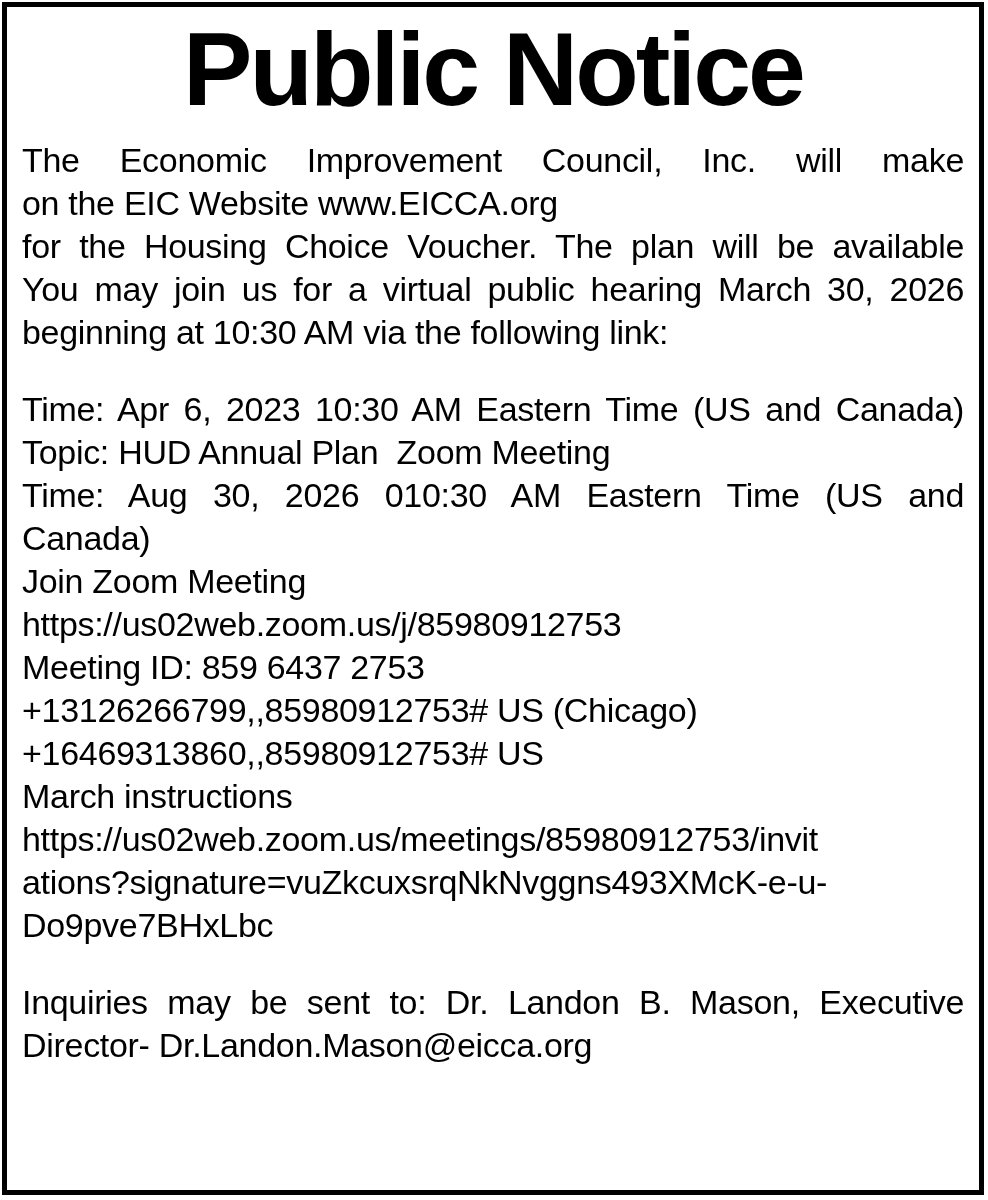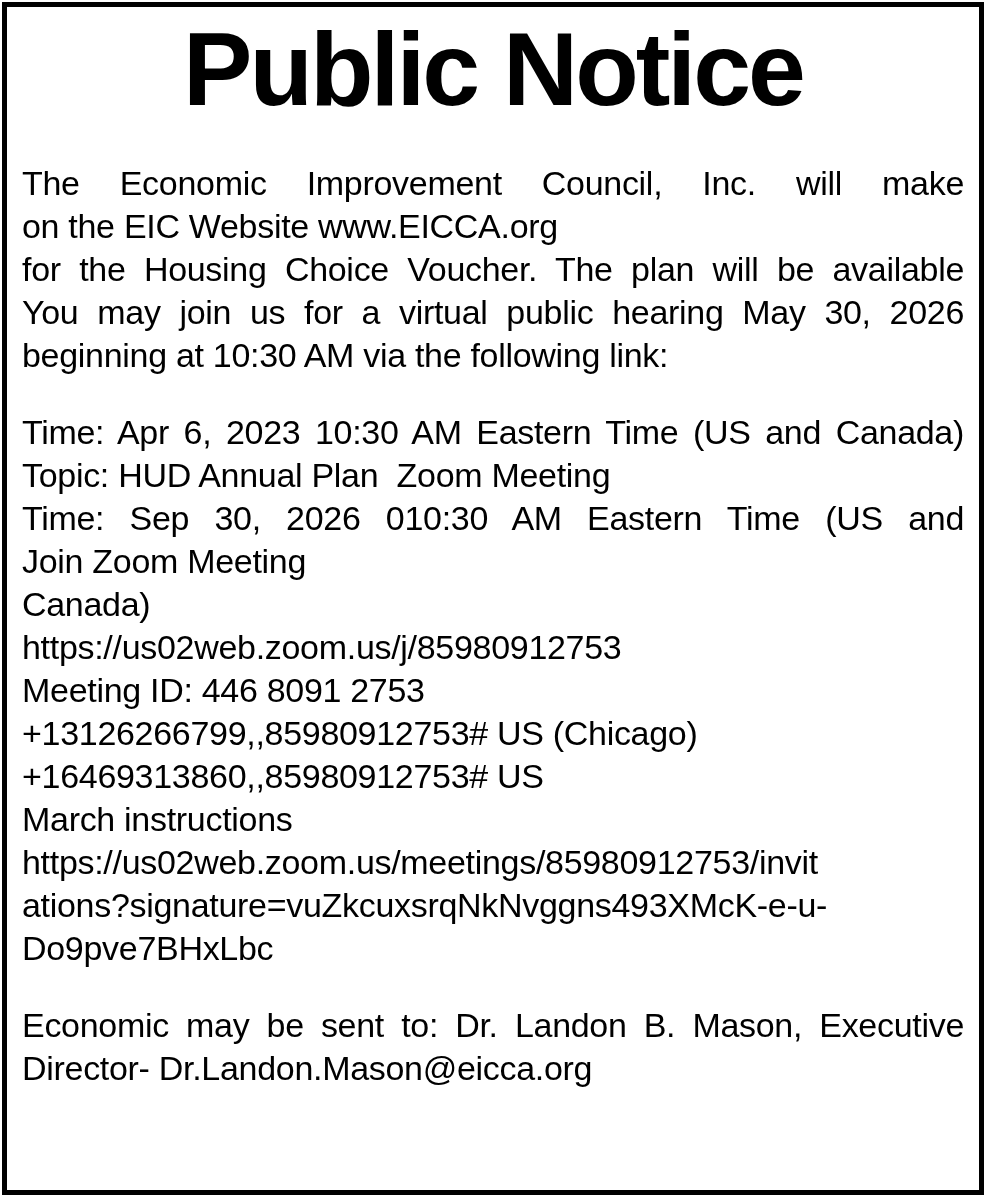--- a/index.html
+++ b/index.html
@@ -31,21 +31,21 @@
   .title {
     margin: 0;
     font-size: 104px;
     line-height: 1.0;
     font-weight: bold;
     letter-spacing: -3px;
     text-align: center;
     white-space: nowrap;
   }
   .bodytext {
-    margin-top: 41px;
+    margin-top: 18px;
     font-size: 34px;
     line-height: 43px;
     letter-spacing: -0.3px;
   }
   .line {
     white-space: pre-wrap;
     text-align: left;
     min-height: 43px;
   }
   .line.stretch {
@@ -60,34 +60,34 @@
 </head>
 <body>
 
 <div class="page">
   <div class="frame">
     <h1 class="title">Public Notice</h1>
     <div class="bodytext" id="lines">
         <div class="line stretch">The Economic Improvement Council, Inc. will make</div>
         <div class="line">on the EIC Website www.EICCA.org</div>
         <div class="line stretch">for the Housing Choice Voucher. The plan will be available</div>
-        <div class="line stretch">You may join us for a virtual public hearing May 30, 2026</div>
+        <div class="line stretch">You may join us for a virtual public hearing March 30, 2026</div>
         <div class="line">beginning at 10:30 AM via the following link:</div>
         <div class="spacer"></div>
         <div class="line stretch">Time: Apr 6, 2023 10:30 AM Eastern Time (US and Canada)</div>
         <div class="line">Topic: HUD Annual Plan  Zoom Meeting</div>
-        <div class="line stretch">Time: Sep 30, 2026 010:30 AM Eastern Time (US and</div>
+        <div class="line stretch">Time: Aug 30, 2026 010:30 AM Eastern Time (US and</div>
+        <div class="line">Canada)</div>
         <div class="line">Join Zoom Meeting</div>
-        <div class="line">Canada)</div>
         <div class="line">https://us02web.zoom.us/j/85980912753</div>
-        <div class="line">Meeting ID: 446 8091 2753</div>
+        <div class="line">Meeting ID: 859 6437 2753</div>
         <div class="line">+13126266799,,85980912753# US (Chicago)</div>
         <div class="line">+16469313860,,85980912753# US</div>
         <div class="line">March instructions</div>
         <div class="line">https://us02web.zoom.us/meetings/85980912753/invit</div>
         <div class="line">ations?signature=vuZkcuxsrqNkNvggns493XMcK-e-u-</div>
         <div class="line">Do9pve7BHxLbc</div>
         <div class="spacer"></div>
-        <div class="line stretch">Economic may be sent to: Dr. Landon B. Mason, Executive</div>
+        <div class="line stretch">Inquiries may be sent to: Dr. Landon B. Mason, Executive</div>
         <div class="line">Director- Dr.Landon.Mason@eicca.org</div>
       </div>
   </div>
 </div>
 
 </body></html>

